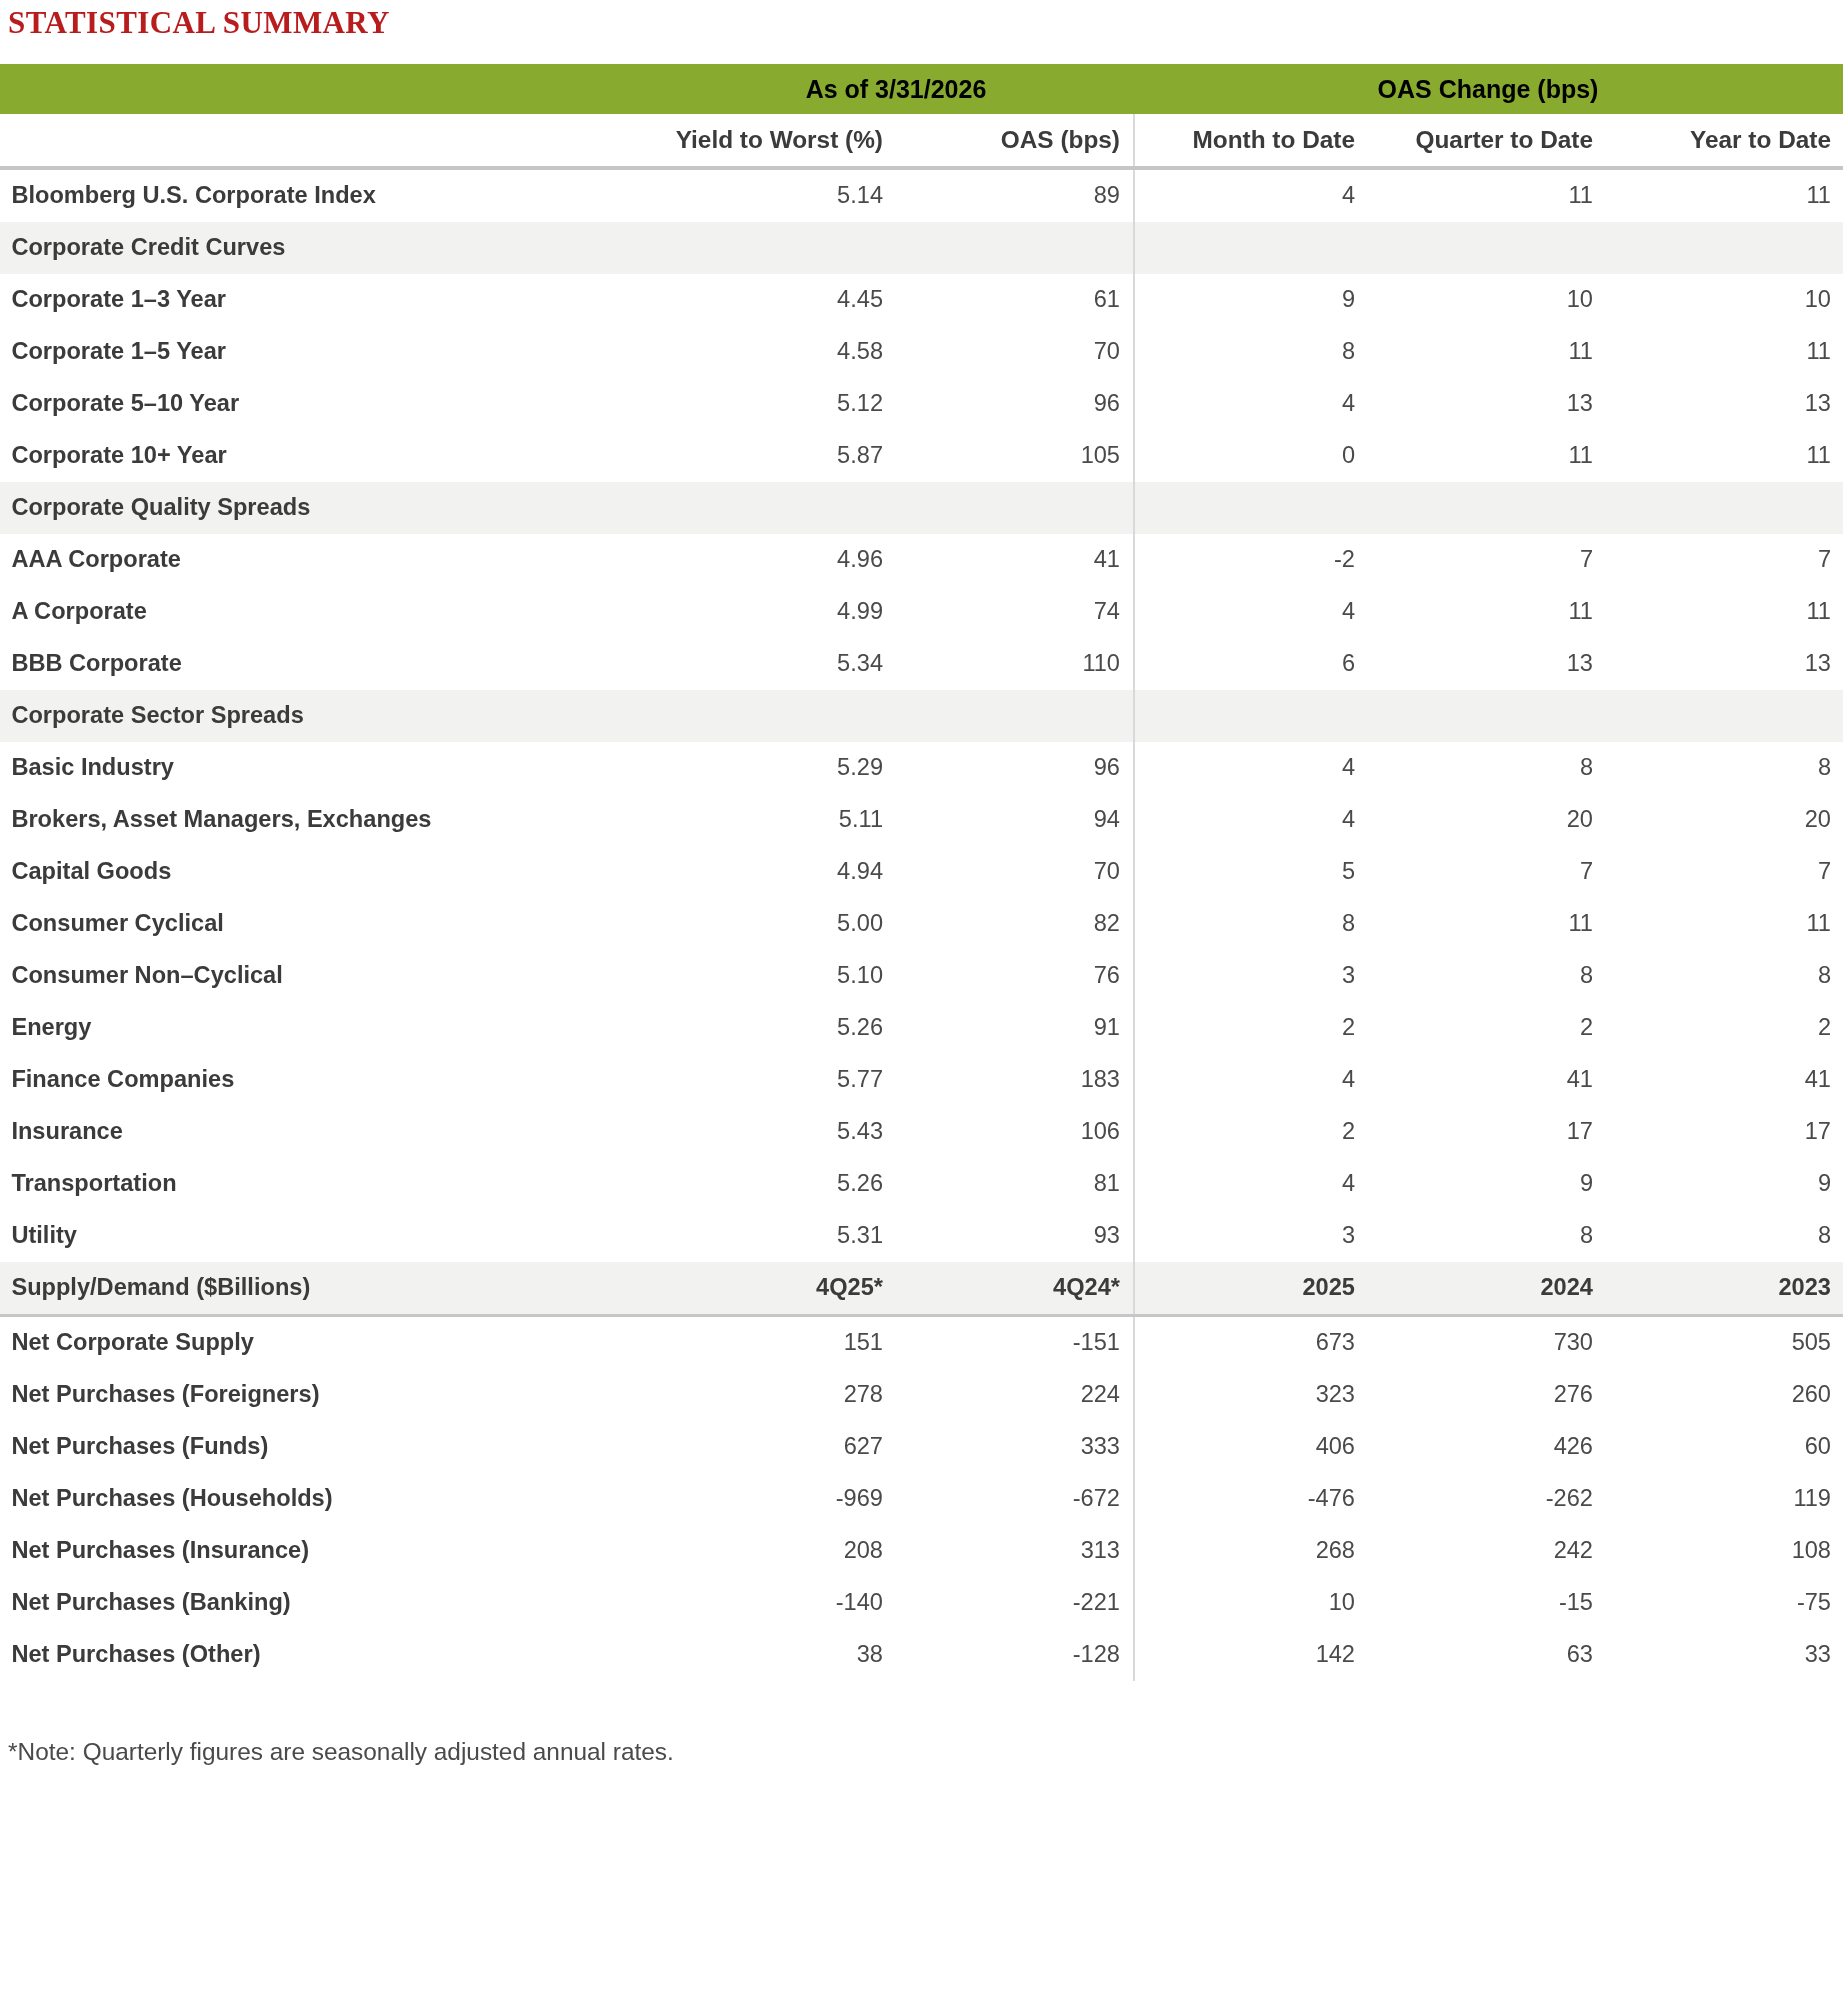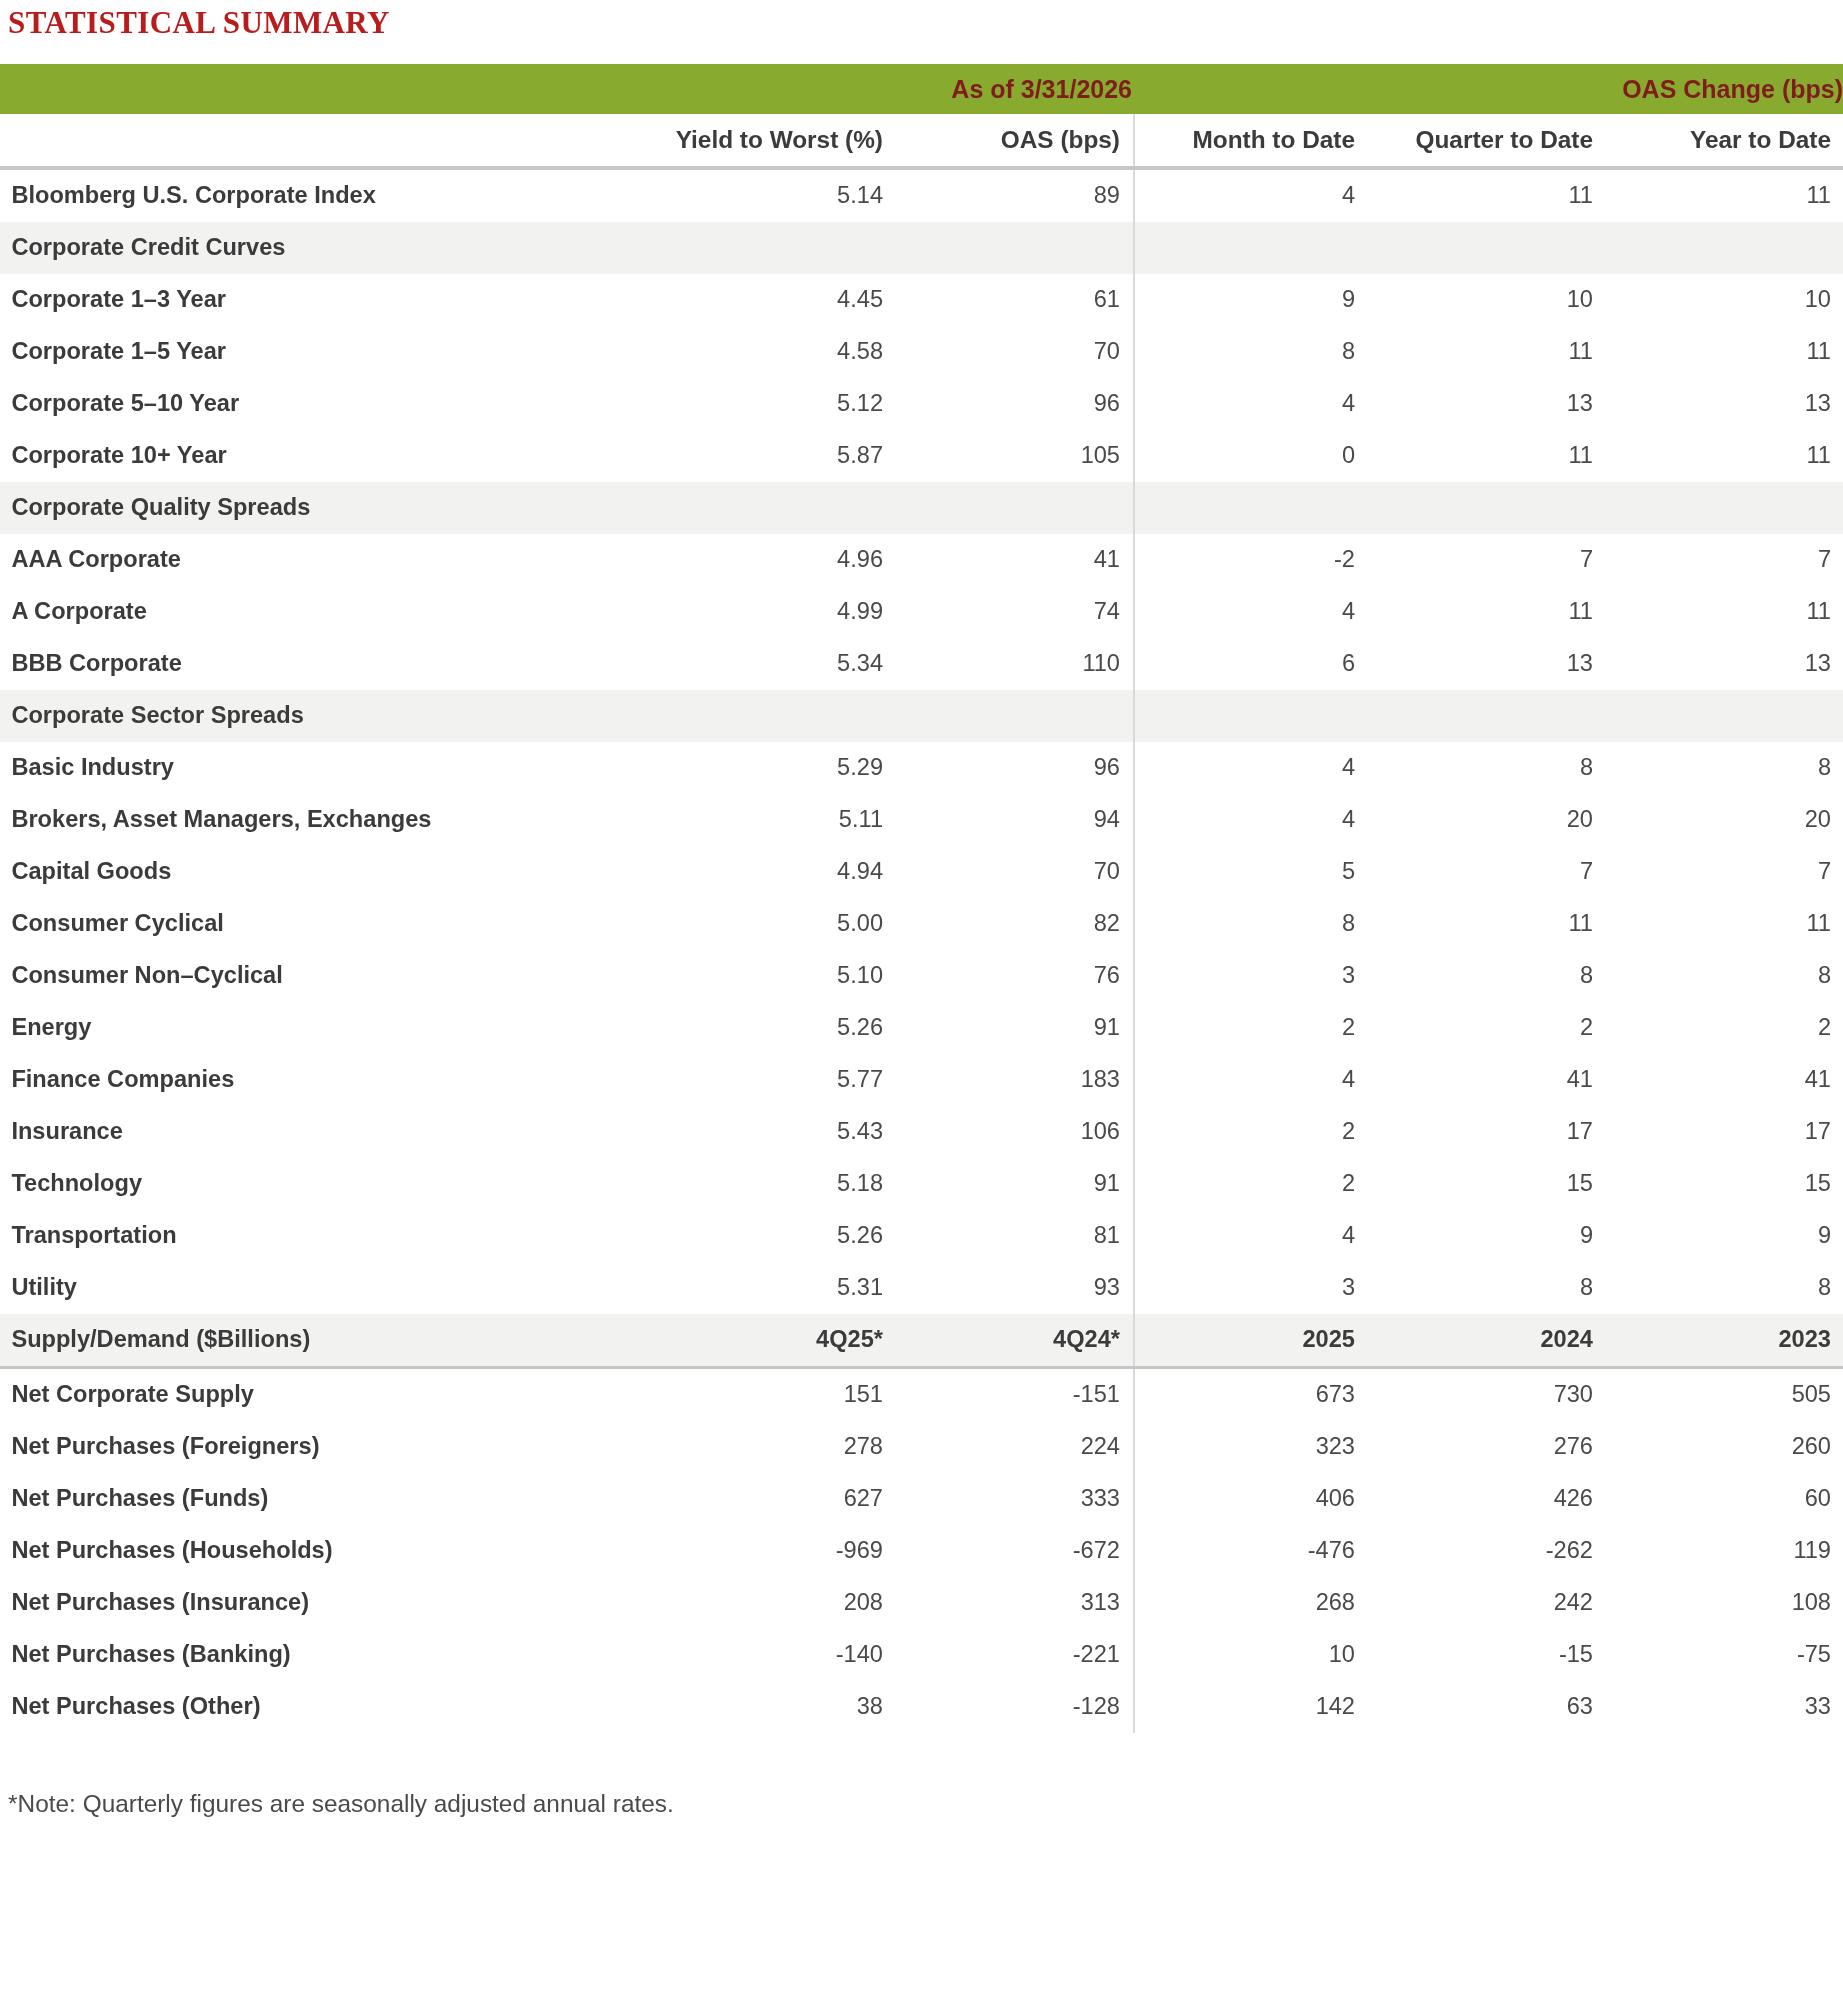--- a/index.html
+++ b/index.html
@@ -31,22 +31,22 @@
     margin-top: 23px;
     width: 1843px;
     height: 50px;
     background: #88ab2f;
   }
   .band-label {
     position: absolute;
     top: 0;
     height: 44px;
     line-height: 50px;
-    text-align: right;
-    color: #7f1d1d;
+    text-align: center;
+    color: #000000;
     font-size: 25px;
     font-weight: 700;
   }
   .band-label.asof   { left: 660px;  width: 472px; }
   .band-label.oaschg { left: 1133px; width: 710px; }
 
   table.stats {
     width: 1843px;
     table-layout: fixed;
     border-collapse: collapse;
@@ -283,28 +283,20 @@
         </tr>
         <tr>
           <td class="label">Insurance</td>
           <td class="num ytw">5.43</td>
           <td class="num oas">106</td>
           <td class="num mtd">2</td>
           <td class="num qtd">17</td>
           <td class="num ytd">17</td>
         </tr>
         <tr>
-          <td class="label">Technology</td>
-          <td class="num ytw">5.18</td>
-          <td class="num oas">91</td>
-          <td class="num mtd">2</td>
-          <td class="num qtd">15</td>
-          <td class="num ytd">15</td>
-        </tr>
-        <tr>
           <td class="label">Transportation</td>
           <td class="num ytw">5.26</td>
           <td class="num oas">81</td>
           <td class="num mtd">4</td>
           <td class="num qtd">9</td>
           <td class="num ytd">9</td>
         </tr>
         <tr>
           <td class="label">Utility</td>
           <td class="num ytw">5.31</td>

